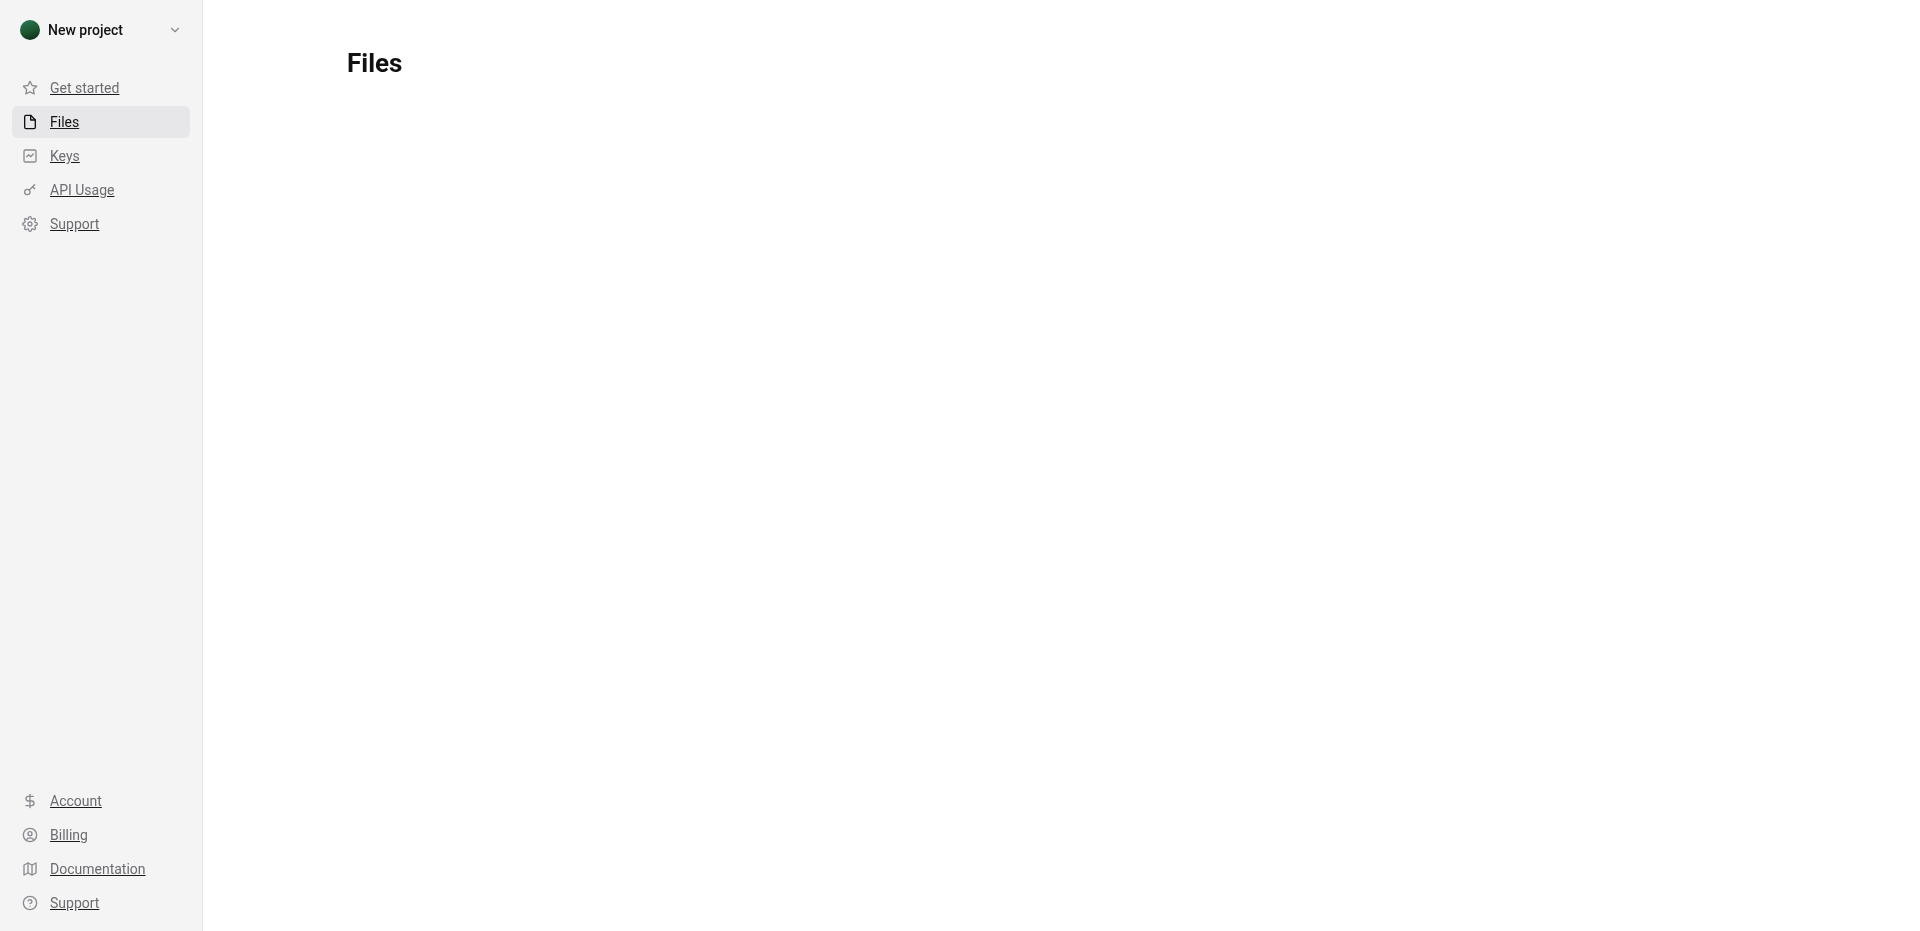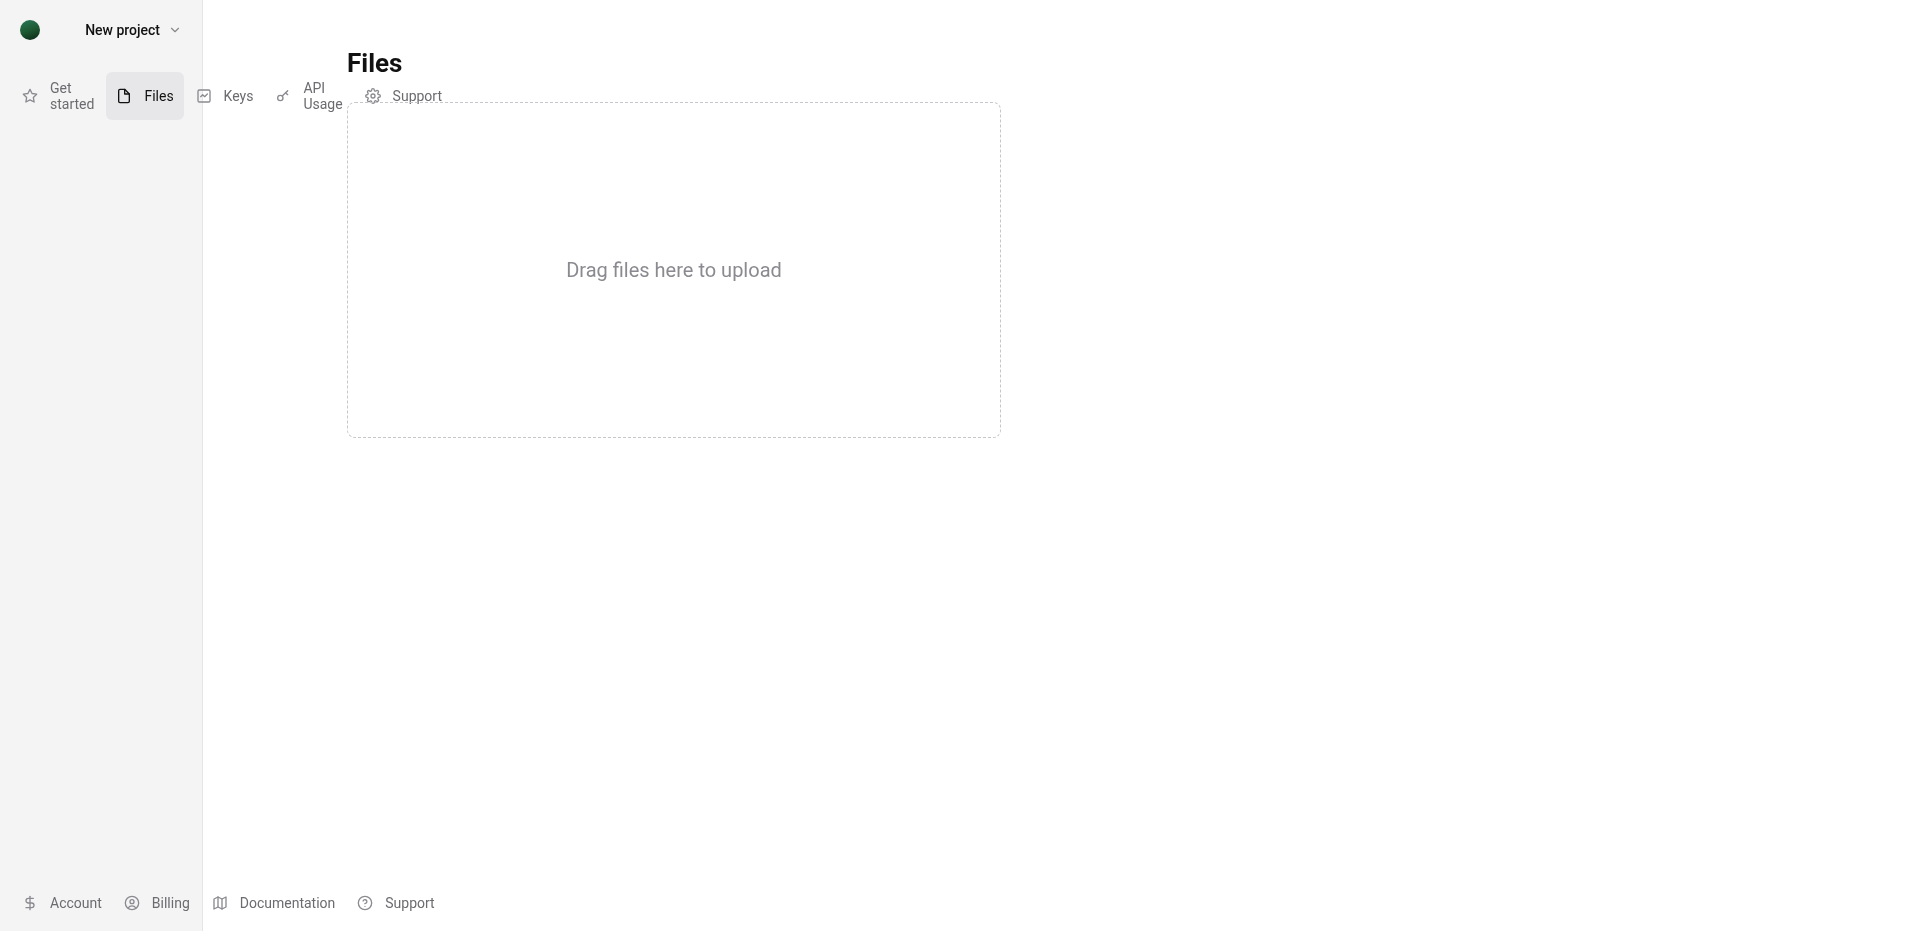--- a/index.html
+++ b/index.html
@@ -38,31 +38,31 @@
       width: 20px;
       height: 20px;
       border-radius: 50%;
       background: linear-gradient(160deg, #2a7a5a 0%, #1e5a32 50%, #0a2614 100%);
       flex-shrink: 0;
     }
     .project-name {
       font-weight: 500;
       flex-grow: 1;
       color: #111;
-      text-align: right;
     }
     .chevron {
       color: #888;
       flex-shrink: 0;
     }
     .nav-list {
       list-style: none;
       display: flex;
-      flex-direction: row;
+      flex-direction: column;
       gap: 2px;
+      text-decoration: underline;
     }
     .nav-item {
       display: flex;
       align-items: center;
       gap: 12px;
       padding: 8px 10px;
       border-radius: 6px;
       cursor: pointer;
       color: #6b6b70;
     }
@@ -211,16 +211,13 @@
             <line x1="12" y1="17" x2="12" y2="17.01"></line>
           </svg>
       </span>
       <span>Support</span>
     </li>
   </ul>
 </aside>
 
 <main class="main">
   <h1 class="page-title">Files</h1>
-  <div class="dropzone">
-    <span>Drag files here to upload</span>
-  </div>
 </main>
 
 </body></html>

